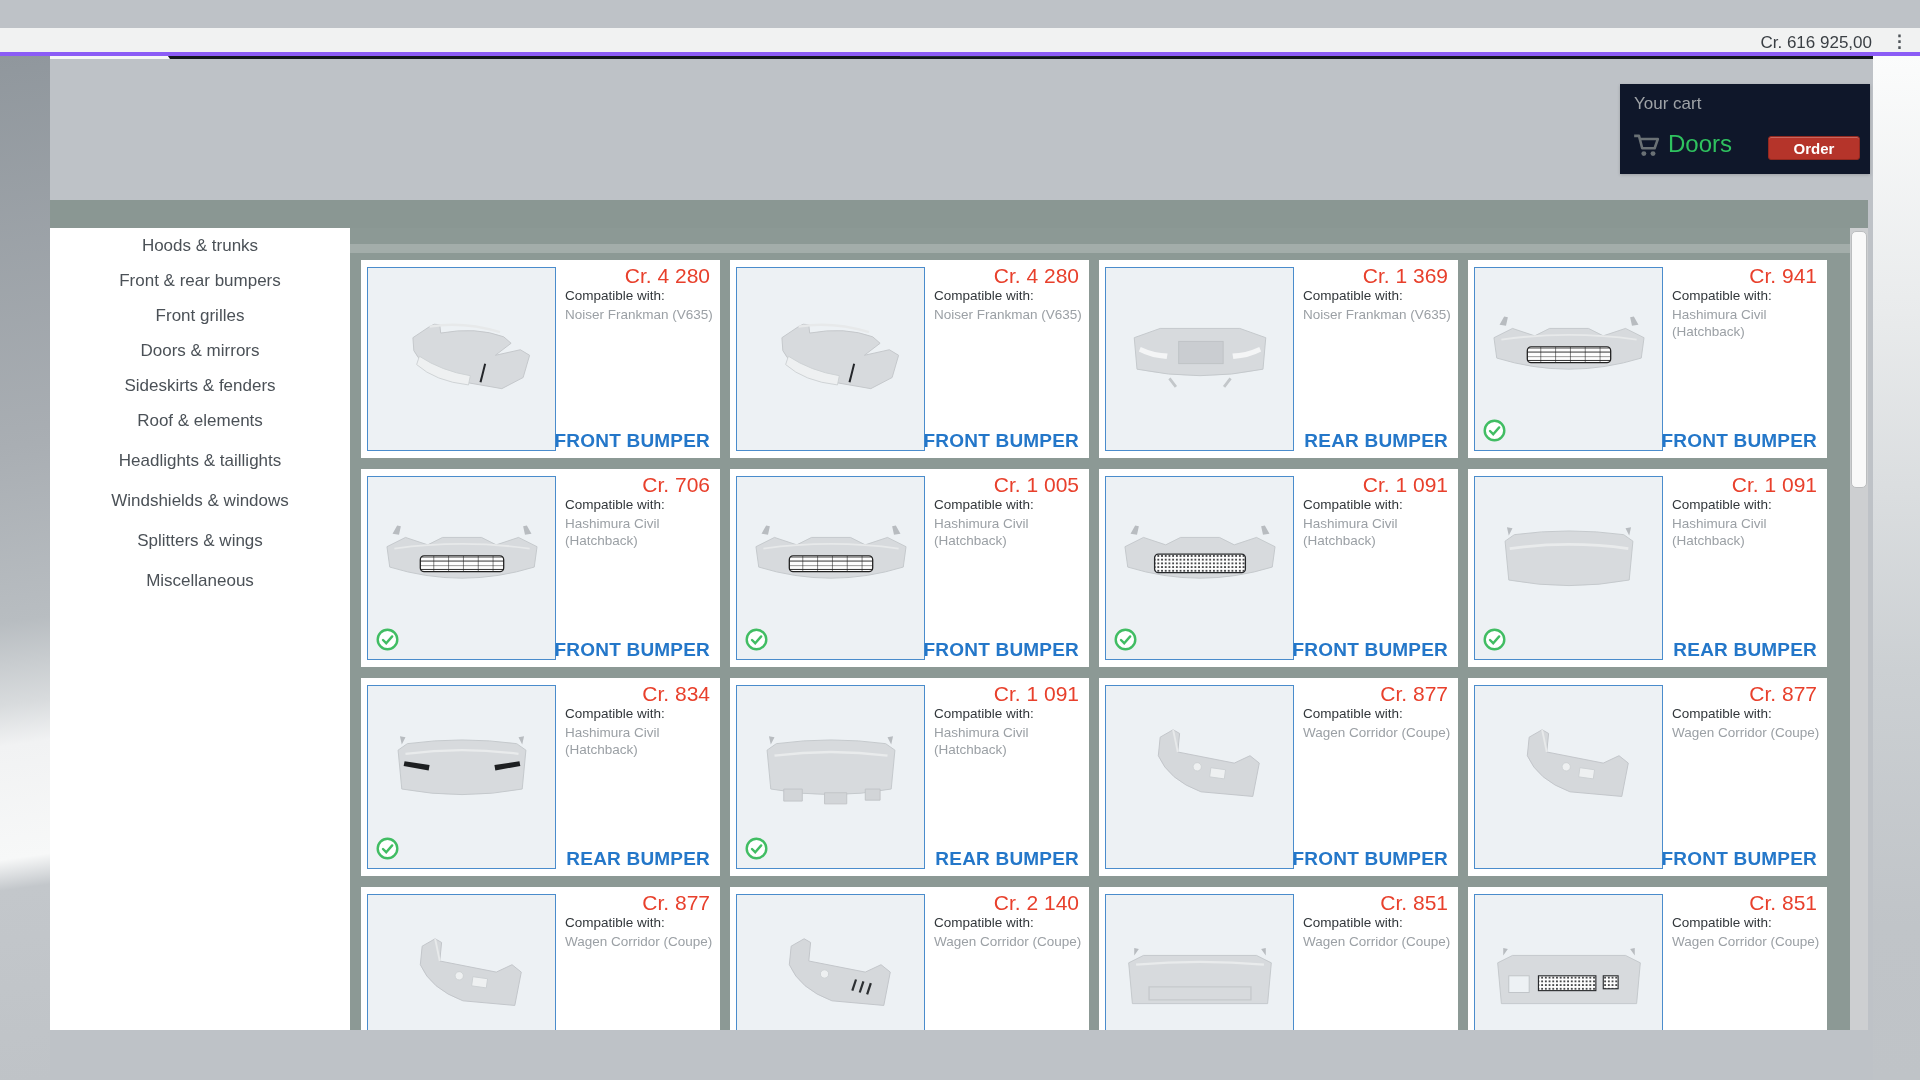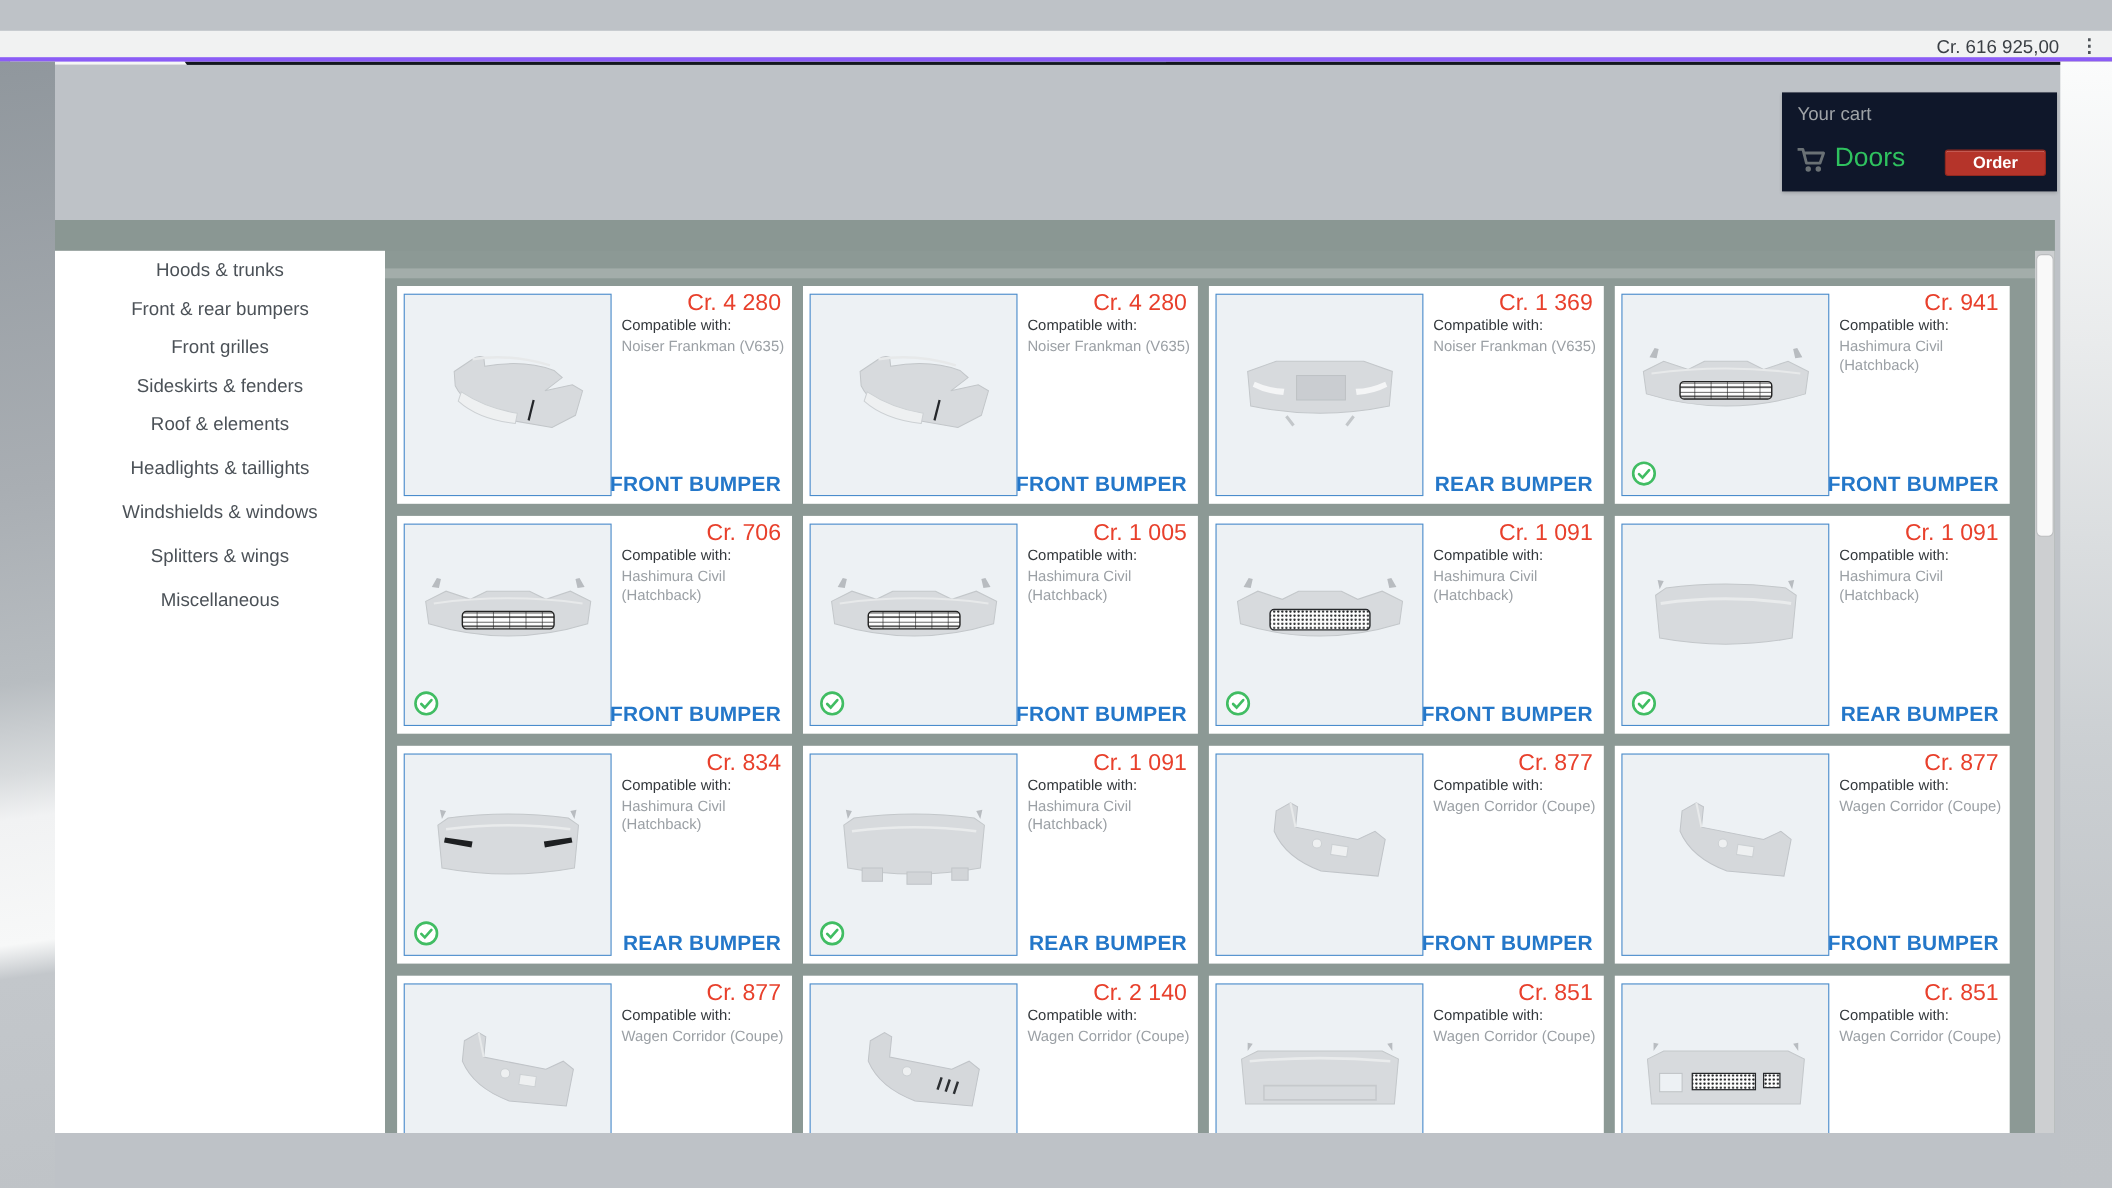--- a/index.html
+++ b/index.html
@@ -221,20 +221,21 @@
   </div>
 </div>
 
 <div class="shop">
   <div class="shop-band"></div>
 
   <div class="side-nav" id="side-nav">
       <div class="nav-item">Hoods &amp; trunks</div>
       <div class="nav-item">Front &amp; rear bumpers</div>
       <div class="nav-item">Front grilles</div>
+      <div class="nav-item">Doors &amp; mirrors</div>
       <div class="nav-item">Sideskirts &amp; fenders</div>
       <div class="nav-item">Roof &amp; elements</div>
       <div class="nav-item spaced">Headlights &amp; taillights</div>
       <div class="nav-item spaced">Windshields &amp; windows</div>
       <div class="nav-item spaced">Splitters &amp; wings</div>
       <div class="nav-item spaced">Miscellaneous</div>
     </div>
 
   <div class="grid" id="grid">
       <div class="card">

